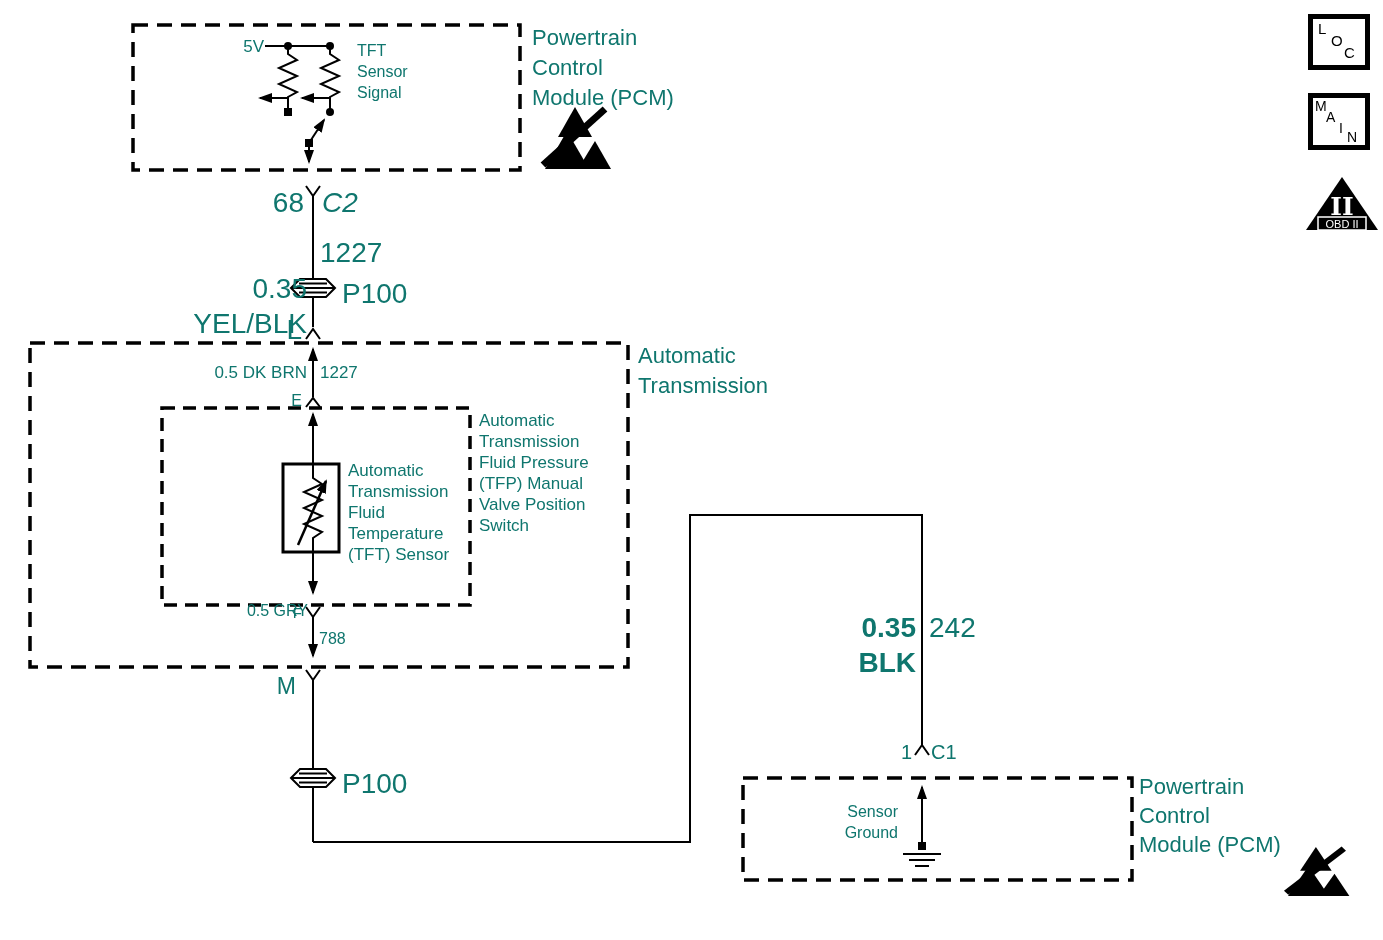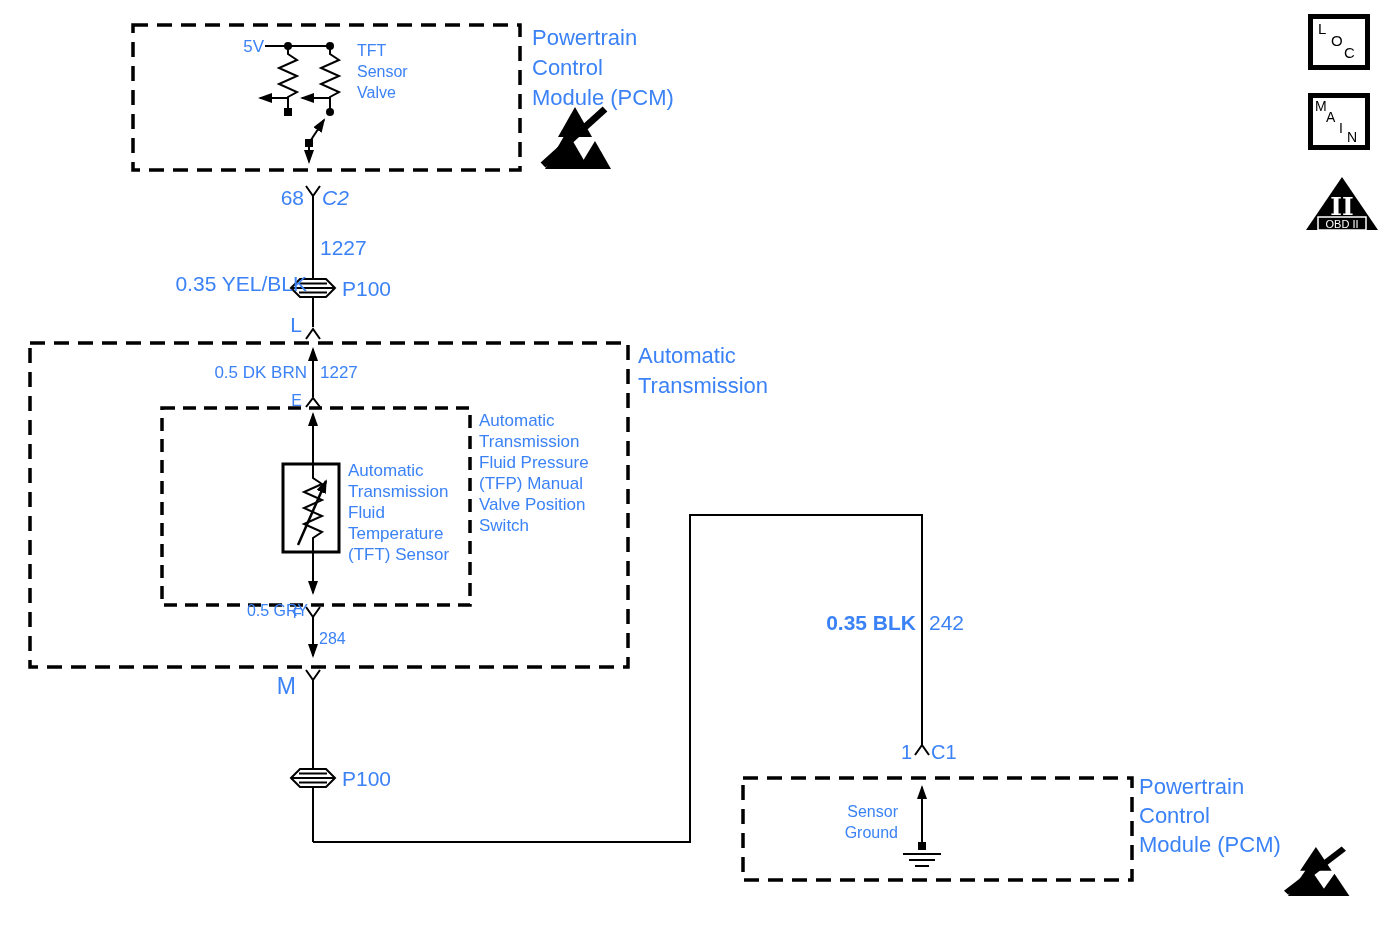--- a/index.html
+++ b/index.html
@@ -1,22 +1,22 @@
 <!DOCTYPE html>
 <html><head>
 <meta charset="utf-8">
 <style>
   html,body{margin:0;padding:0;background:#fff;}
   .stage{position:relative;width:1383px;height:940px;background:#fff;overflow:hidden;
          font-family:"Liberation Sans",sans-serif;color:#000;}
   .stage svg{position:absolute;left:0;top:0;}
-  .t{position:absolute;white-space:pre-line;color:#3b82f6;line-height:1.25;}
+  .t{position:absolute;white-space:pre-line;color:#0f766e;line-height:1.25;}
   .r{text-align:right;}
   .f15{font-size:15px;} .f16{font-size:16px;line-height:21px;} .f17{font-size:17px;line-height:21px;}
-  .f20{font-size:20px;} .f21{font-size:21px;text-align:right;} .f22{font-size:22px;line-height:30px;}
+  .f20{font-size:20px;} .f21{font-size:28px;text-align:right;} .f22{font-size:22px;line-height:30px;}
   .f23{font-size:23px;} .lh29{line-height:29px;}
   .badge{position:absolute;border:5px solid #000;background:#fff;}
   .badge span{position:absolute;font-size:15px;color:#000;}
   line,polyline,path.o{stroke:#000;fill:none;}
 </style>
 </head>
 <body>
 
 <div class="stage">
 
@@ -131,21 +131,21 @@
       <use href="#esd"></use>
     </g>
     <g transform="translate(1288,847) scale(0.93,0.79)">
       <use href="#esd"></use>
     </g>
   </svg>
 
   <div class="t f17 r" style="left:228px;top:36px;width:36px;">5V</div>
   <div class="t f16" style="left:357px;top:40px;">TFT
 Sensor
-Valve</div>
+Signal</div>
   <div class="t f22" style="left:532px;top:23px;">Powertrain
 Control
 Module (PCM)</div>
 
   <div class="t f21 r" style="left:262px;top:185px;width:42px;">68</div>
   <div class="t f21" style="left:322px;top:185px;font-style:italic;">C2</div>
 
   <div class="t f21 r" style="left:140px;top:235px;width:167px;margin-top:36px;">0.35 YEL/BLK</div>
   <div class="t f21" style="left:320px;top:235px;">1227</div>
 
@@ -166,21 +166,21 @@
 (TFT) Sensor</div>
   <div class="t f17" style="left:479px;top:410px;">Automatic
 Transmission
 Fluid Pressure
 (TFP) Manual
 Valve Position
 Switch</div>
 
   <div class="t f15 r" style="left:282px;top:604px;width:20px;">F</div>
   <div class="t f16 r" style="left:235px;top:600px;width:73px;">0.5 GRY</div>
-  <div class="t f16" style="left:319px;top:628px;">284</div>
+  <div class="t f16" style="left:319px;top:628px;">788</div>
   <div class="t f23 r" style="left:270px;top:672px;width:26px;">M</div>
 
   <div class="t f21" style="left:342px;top:766px;">P100</div>
 
   <div class="t f21 r" style="left:800px;top:610px;width:116px;font-weight:bold;">0.35 BLK</div>
   <div class="t f21" style="left:929px;top:610px;">242</div>
 
   <div class="t f20 r" style="left:894px;top:740px;width:18px;">1</div>
   <div class="t f20" style="left:931px;top:740px;">C1</div>
 

